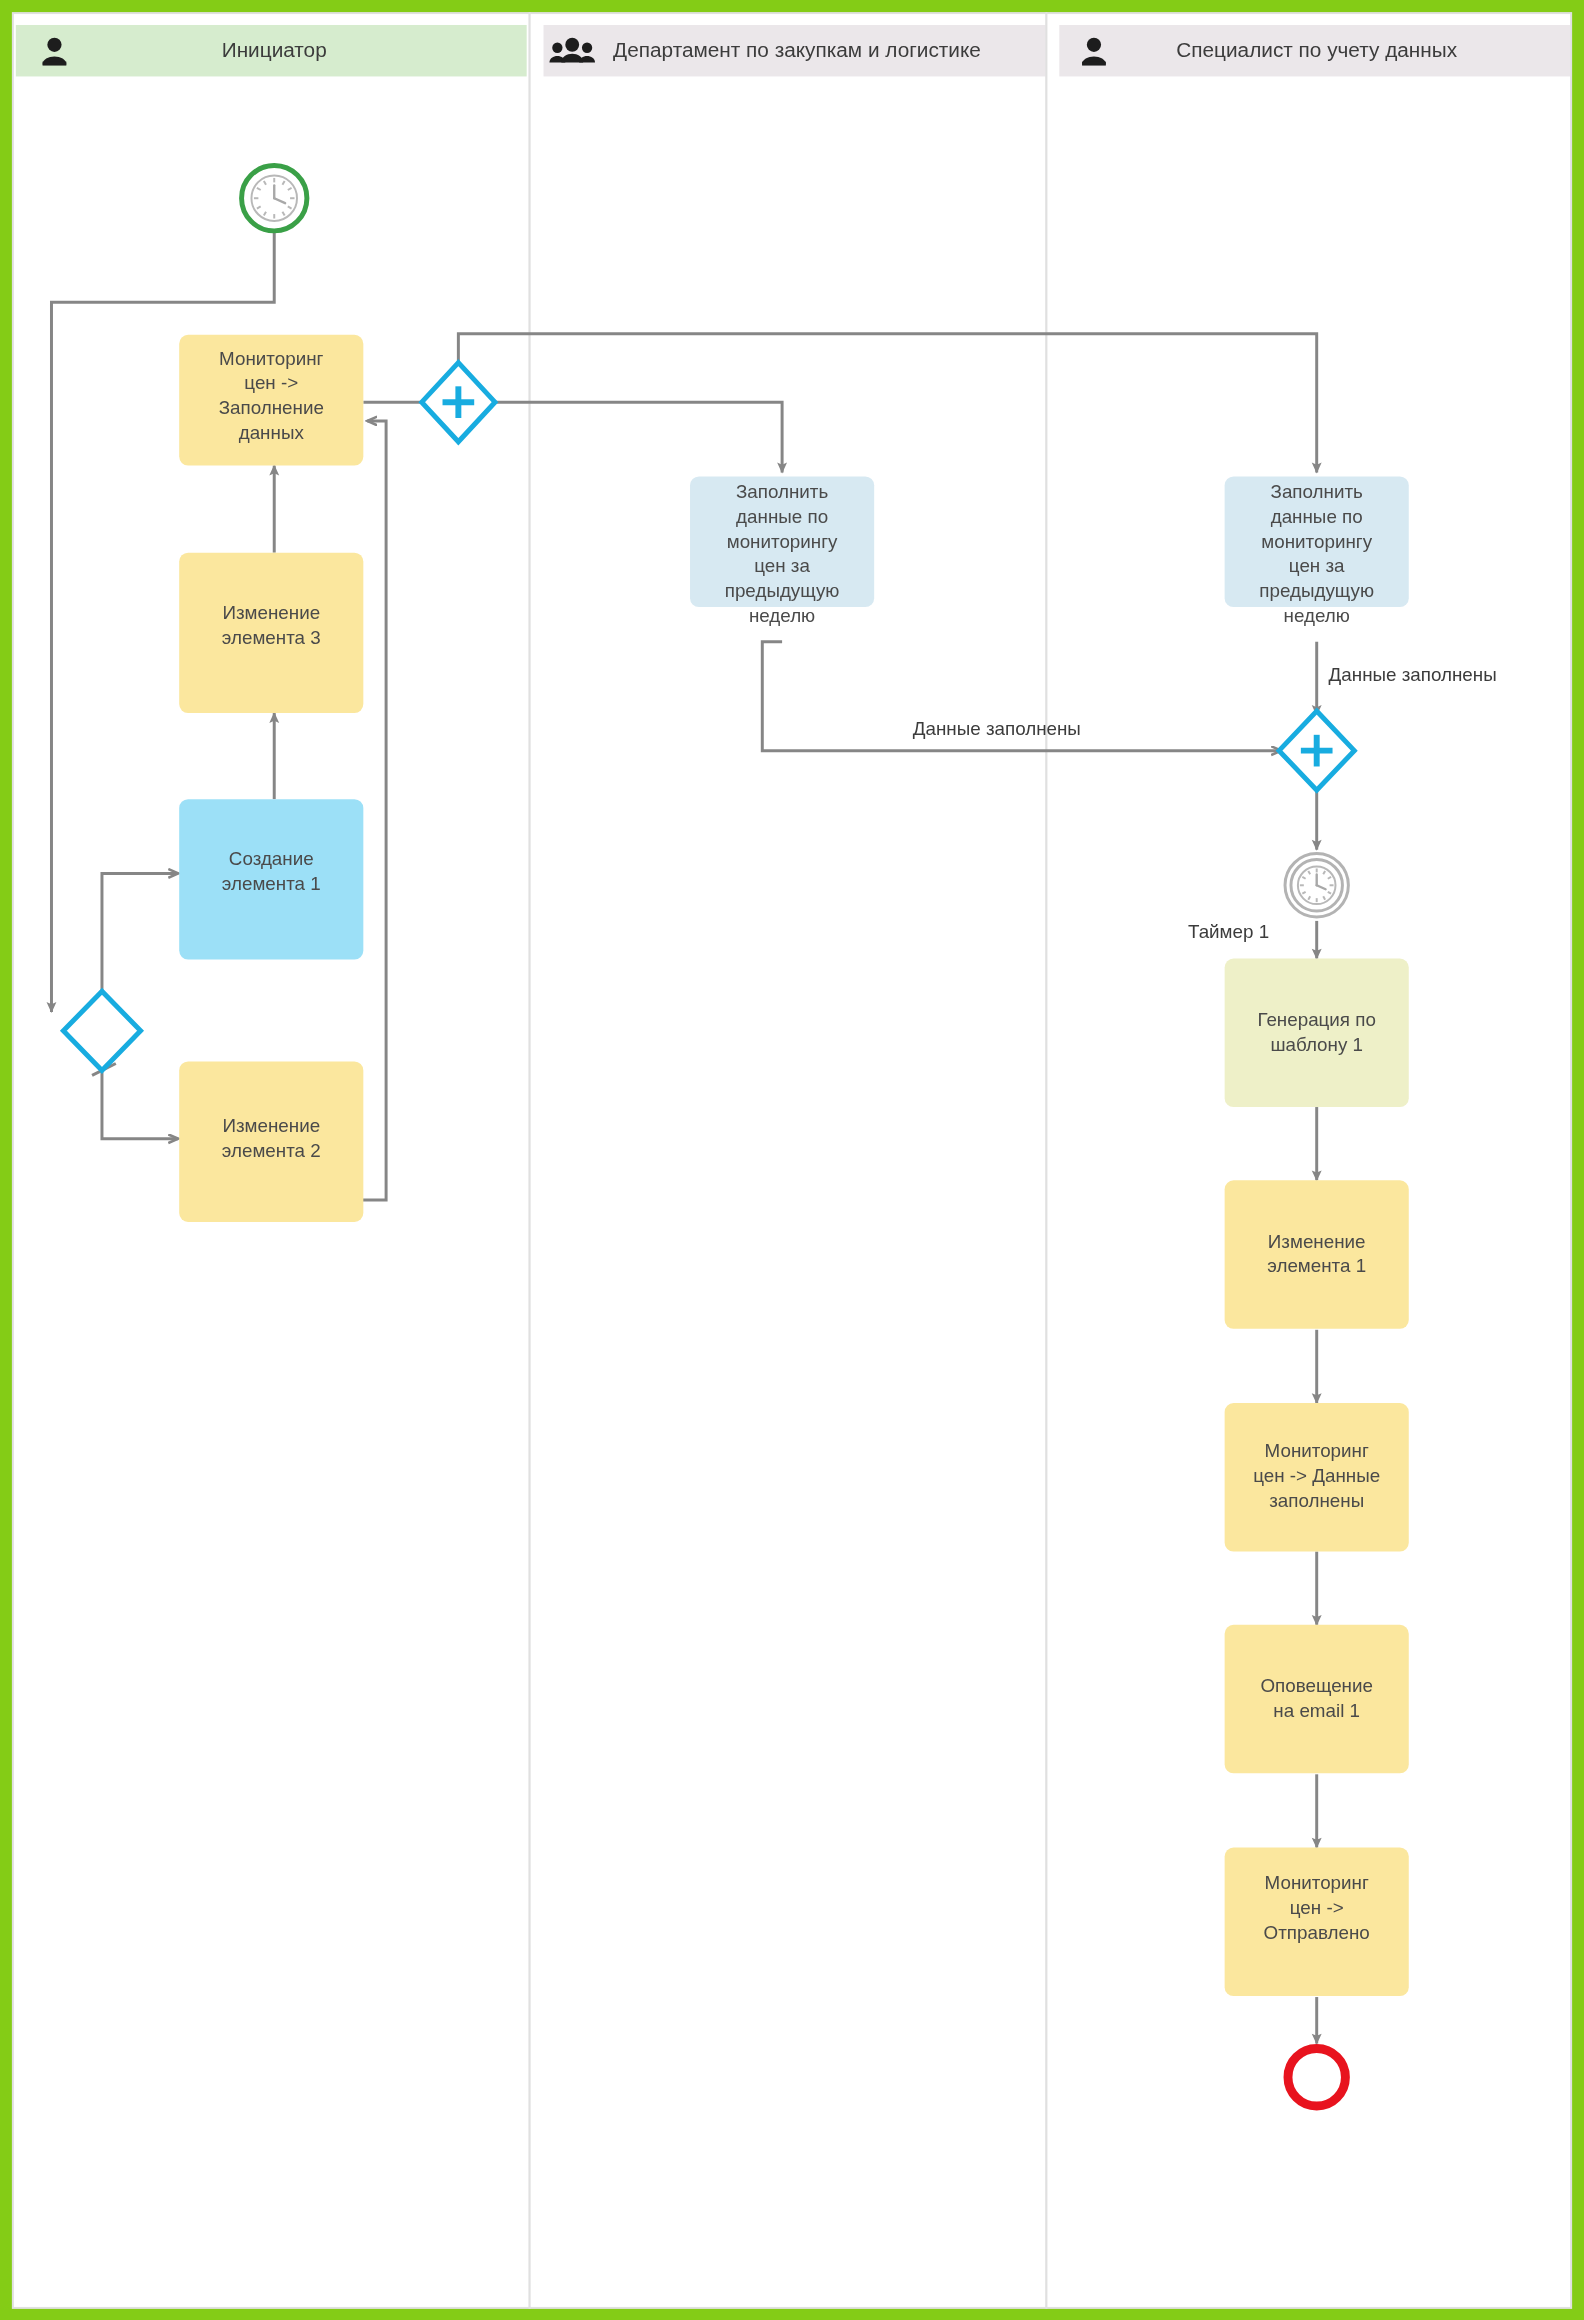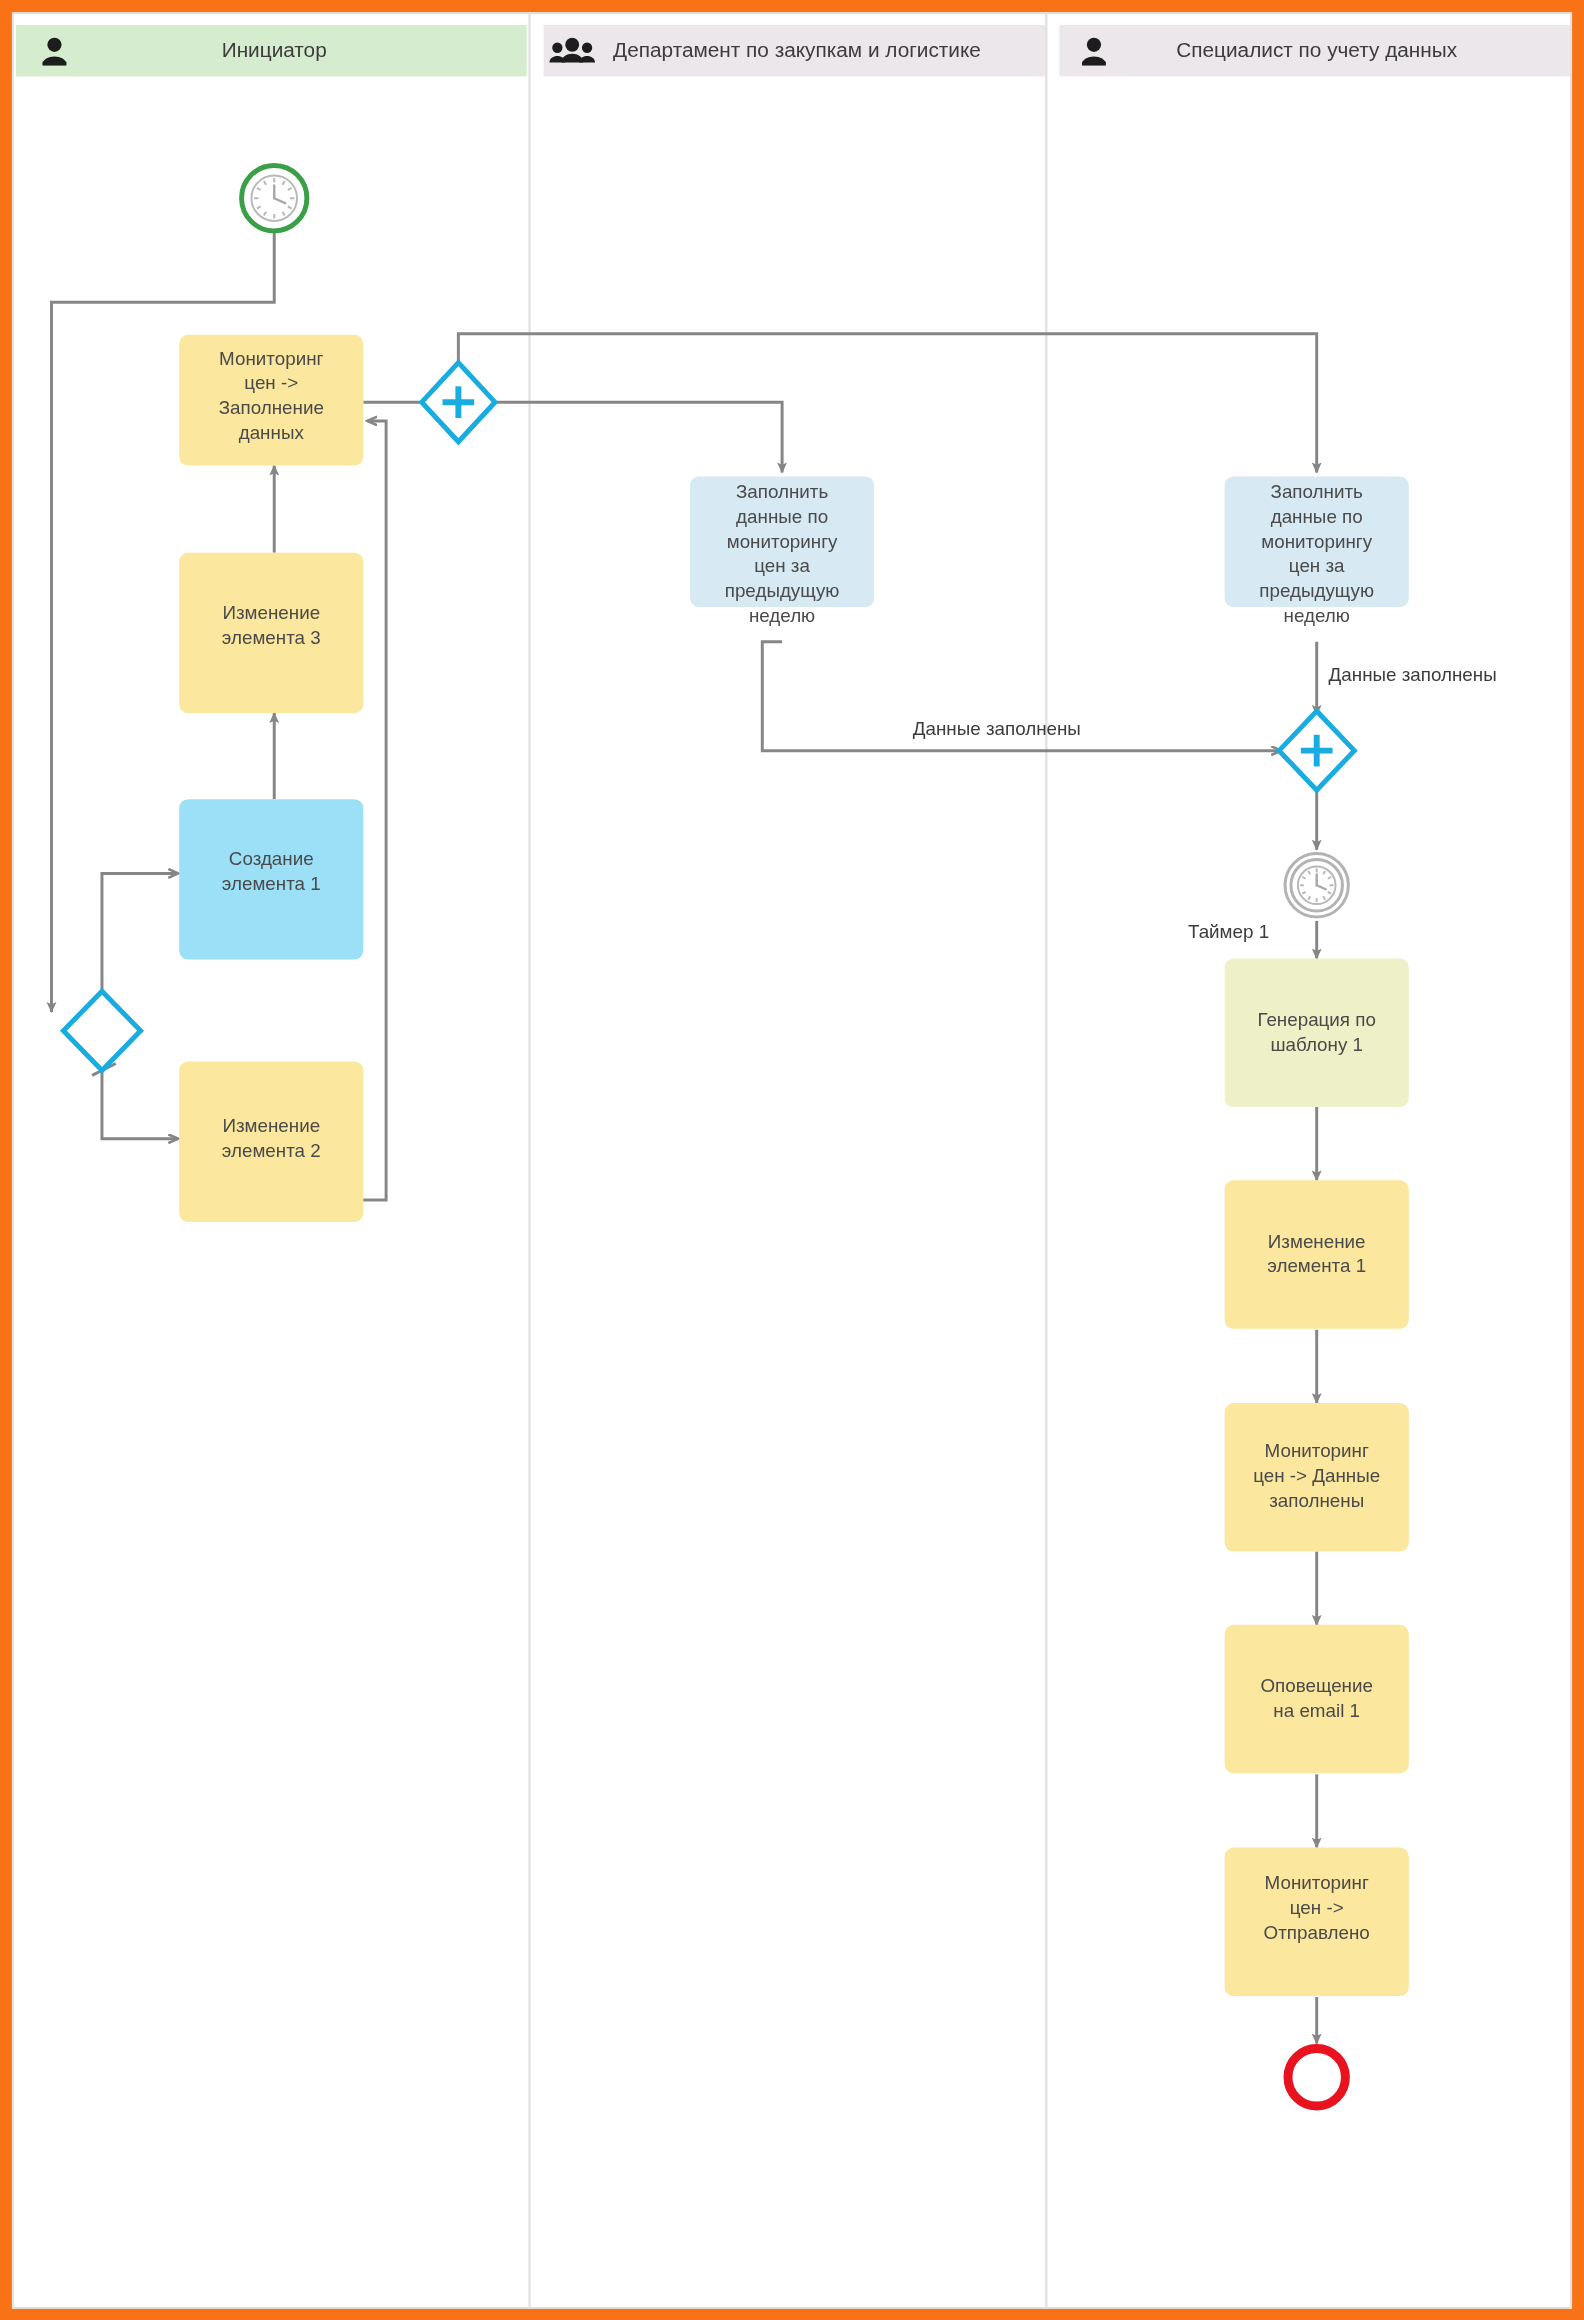--- a/index.html
+++ b/index.html
@@ -1,17 +1,17 @@
 <!DOCTYPE html>
 <html><head>
 <meta charset="utf-8">
 <style>
   html,body{margin:0;padding:0;background:#ffffff;}
   body{font-family:"Liberation Sans","DejaVu Sans",sans-serif;}
-  #stage{position:relative;width:1584px;height:2321px;background:#f97316;overflow:hidden;}
+  #stage{position:relative;width:1584px;height:2321px;background:#84cc16;overflow:hidden;}
   svg#diagram{position:absolute;left:0;top:0;width:1584px;height:2321px;}
 
   .lane-rect{fill:#ffffff;stroke:#e0e0e0;stroke-width:2;}
   .lane-header-green{fill:#d6ecce;}
   .lane-header-grey{fill:#ebe7ea;}
   .lane-header-label{font-size:21px;fill:#3c3c3c;text-anchor:middle;dominant-baseline:middle;}
   .lane-icon{fill:#1d1d1d;}
 
   .task{rx:9;ry:9;stroke:none;}
   .task-yellow{fill:#fbe79e;}

